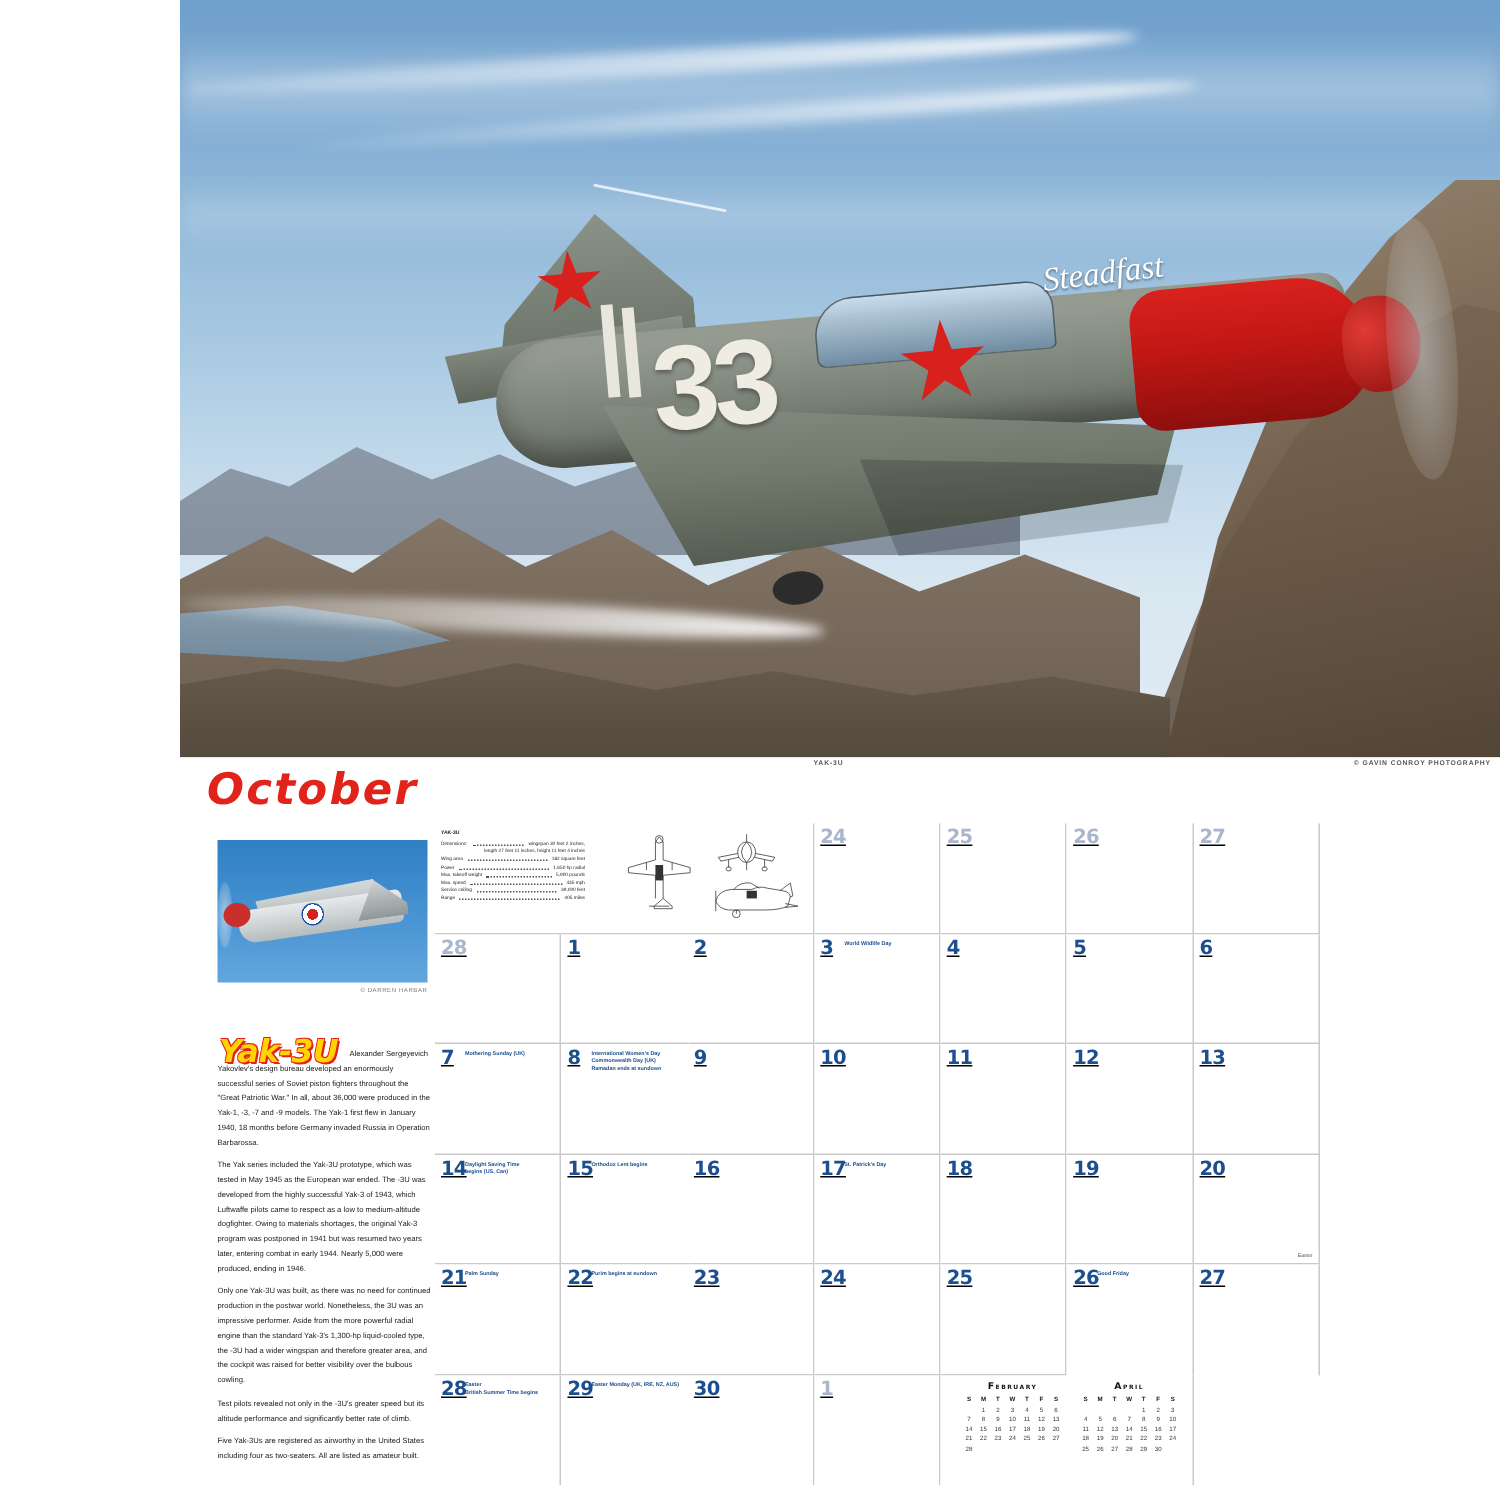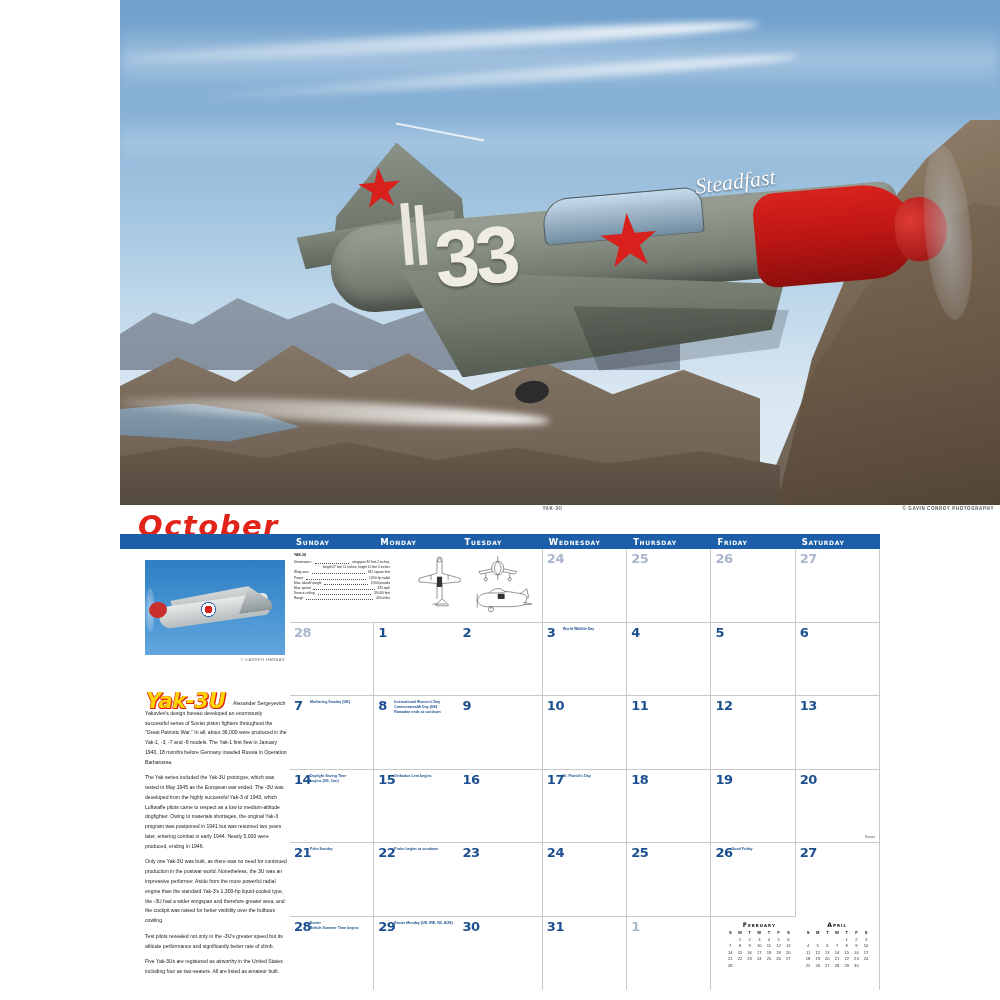--- a/index.html
+++ b/index.html
@@ -286,20 +286,21 @@
     position: absolute; left: 290px; top: 549px; width: 590px; height: 441px;
     display: grid;
     grid-template-columns: repeat(7, 1fr);
     grid-template-rows: repeat(6, 1fr);
   }
   .cell {
     border-right: 1px solid #c9c9c9;
     border-bottom: 1px solid #c9c9c9;
     position: relative; padding: 3px 3px 0 4px; overflow: hidden;
     background: #fff;
+    text-decoration: underline;
   }
   .cell:nth-child(7n) { border-right: none; }
   .grid > .cell:nth-last-child(-n+7) { border-bottom: none; }
   .daynum {
     font-family: "DejaVu Sans", sans-serif;
     font-size: 13px; font-weight: 700; color: #1c4f8f;
     line-height: 1; letter-spacing: -.5px;
   }
   .cell.muted .daynum { color: #a9b6cc; }
   .cell.spanning { grid-column: span 3; }
@@ -391,30 +392,20 @@
     </div>
   </div>
 
   <div class="caption-bar">
     <span class="cap-center">YAK-3U</span>
     <span class="cap-right">© GAVIN CONROY PHOTOGRAPHY</span>
   </div>
 
   <div class="month-title">October</div>
 
-  <div class="weekdays">
-    <div class="wd-spacer"></div>
-    <div class="wd">Sunday</div>
-    <div class="wd">Monday</div>
-    <div class="wd">Tuesday</div>
-    <div class="wd">Wednesday</div>
-    <div class="wd">Thursday</div>
-    <div class="wd">Friday</div>
-    <div class="wd">Saturday</div>
-  </div>
 
   <div class="left-panel">
     <div class="inset-photo">
       <div class="ip-plane ip-prop"></div>
       <div class="ip-plane ip-wing"></div>
       <div class="ip-plane ip-fuse"></div>
       <div class="ip-plane ip-tail"></div>
       <div class="ip-plane ip-nose"></div>
       <div class="ip-plane ip-roundel"></div>
     </div>
@@ -653,23 +644,20 @@
     </div>
     <div class="cell">
       <div class="daynum">29</div>
       <div class="events">
         <div>Easter Monday (UK, IRE, NZ, AUS)</div>
       </div>
     </div>
     <div class="cell">
       <div class="daynum">30</div>
     </div>
-    <div class="cell">
-      <div class="daynum">31</div>
-    </div>
     <div class="cell muted">
       <div class="daynum">1</div>
     </div>
     <div class="cell" style="grid-column: span 2;">
       <div class="mini-wrap">
 
         <div class="mini">
           <div class="mini-title">February</div>
           <table>
             <tbody>

